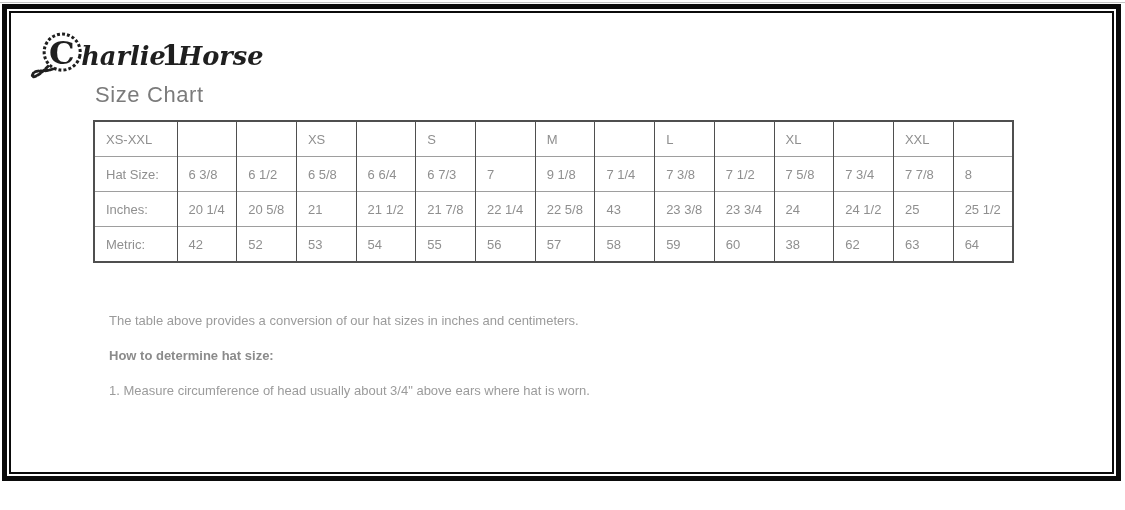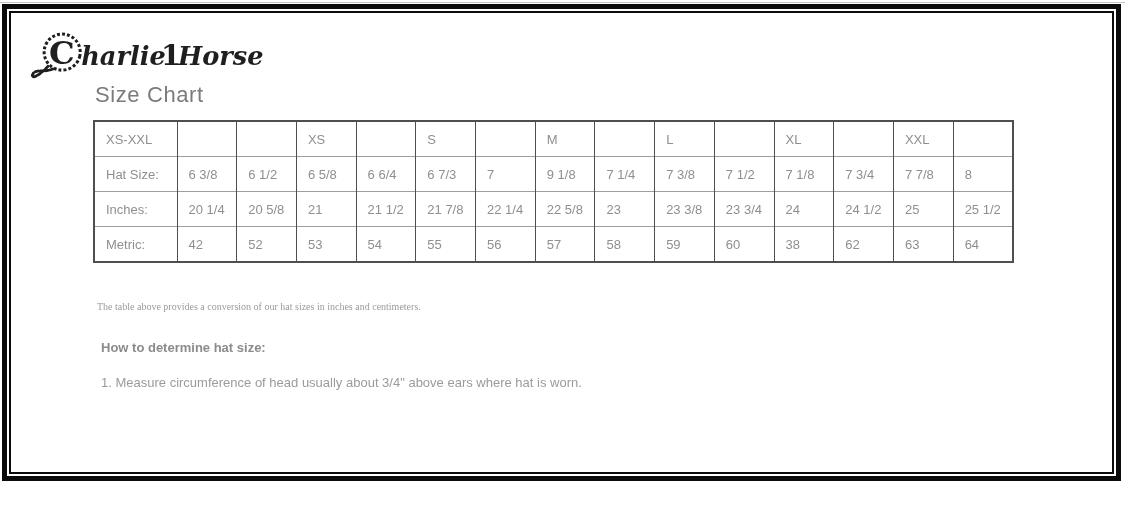--- a/index.html
+++ b/index.html
@@ -63,39 +63,38 @@
     padding: 0 2px 0 11px;
     font-size: 13px;
     color: #8f8f8f;
     vertical-align: middle;
     white-space: nowrap;
     overflow: hidden;
   }
   .notes-intro {
     position: absolute;
     left: 93px; top: 297px;
-    font-size: 10px;
+    font-size: 13px;
     color: #9b9b9b;
-    margin: 4px;
-    font-family: Liberation Serif, serif;
+    margin: 16px;
   }
   .notes-heading {
     position: absolute;
     left: 93px; top: 332px;
     font-size: 13px;
     font-weight: bold;
     color: #8b8b8b;
-    margin: 8px;
+    margin: 16px;
   }
   .notes-steps {
     position: absolute;
     left: 93px; top: 366px;
   }
   .notes-steps p {
-    margin: 8px;
+    margin: 16px;
     font-size: 13px;
     line-height: 18.5px;
     color: #9b9b9b;
   }
 </style>
 </head>
 <body>
 
 <div class="top-hairline"></div>
 
@@ -161,35 +160,35 @@
           <td>6 3/8</td>
           <td>6 1/2</td>
           <td>6 5/8</td>
           <td>6 6/4</td>
           <td>6 7/3</td>
           <td>7</td>
           <td>9 1/8</td>
           <td>7 1/4</td>
           <td>7 3/8</td>
           <td>7 1/2</td>
-          <td>7 1/8</td>
+          <td>7 5/8</td>
           <td>7 3/4</td>
           <td>7 7/8</td>
           <td>8</td>
         </tr>
         <tr>
           <td>Inches:</td>
           <td>20 1/4</td>
           <td>20 5/8</td>
           <td>21</td>
           <td>21 1/2</td>
           <td>21 7/8</td>
           <td>22 1/4</td>
           <td>22 5/8</td>
-          <td>23</td>
+          <td>43</td>
           <td>23 3/8</td>
           <td>23 3/4</td>
           <td>24</td>
           <td>24 1/2</td>
           <td>25</td>
           <td>25 1/2</td>
         </tr>
         <tr>
           <td>Metric:</td>
           <td>42</td>

